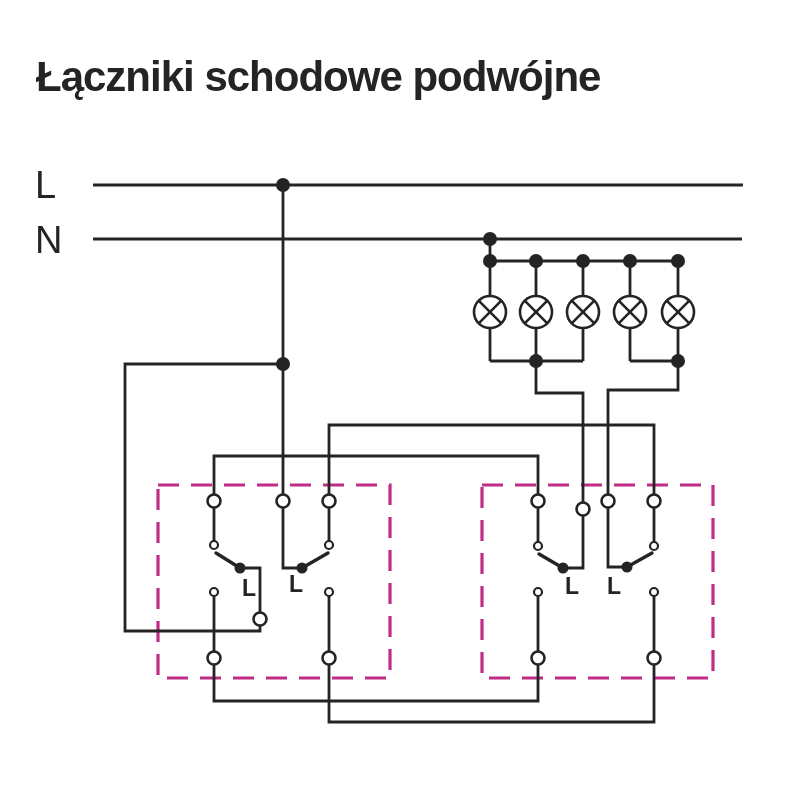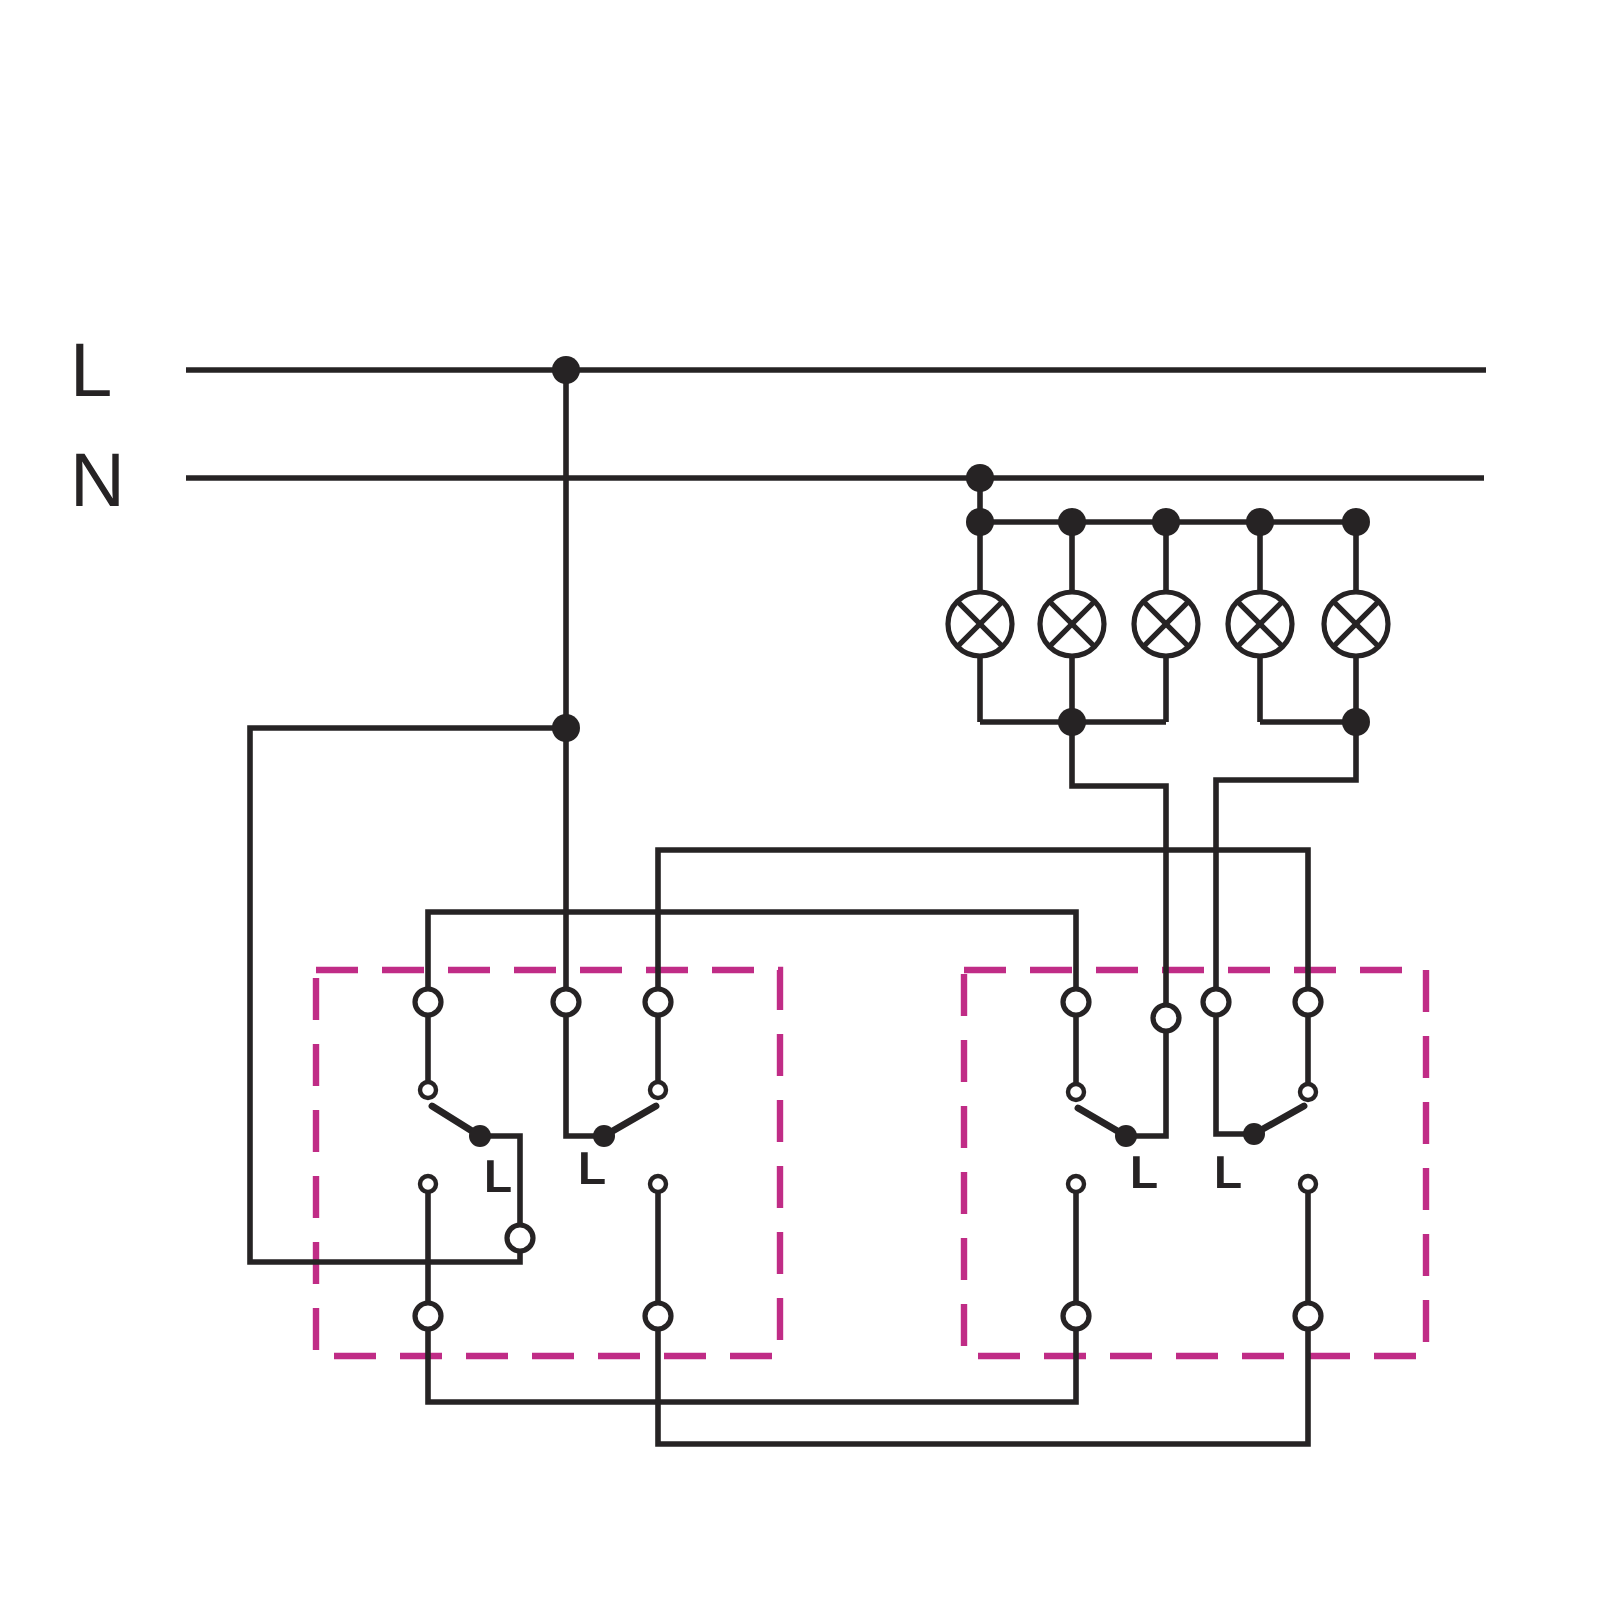--- a/index.html
+++ b/index.html
@@ -130,13 +130,14 @@
         <line x1="666.6864" y1="300.6864" x2="689.3136" y2="323.3136" class="lamp-x"></line>
         <line x1="666.6864" y1="323.3136" x2="689.3136" y2="300.6864" class="lamp-x"></line>
       </g>
       <text x="35" y="198" font-size="38" font-weight="400" text-anchor="start">L</text>
       <text x="35" y="253" font-size="38" font-weight="400" text-anchor="start">N</text>
       <text x="249" y="596" font-size="23" font-weight="700" text-anchor="middle">L</text>
       <text x="296" y="592" font-size="23" font-weight="700" text-anchor="middle">L</text>
       <text x="572" y="594" font-size="23" font-weight="700" text-anchor="middle">L</text>
       <text x="614" y="594" font-size="23" font-weight="700" text-anchor="middle">L</text>
     </svg>
+  <div id="title" style="color: rgb(38, 35, 36);">Łączniki schodowe podwójne</div>
 </div>
 
 </body></html>

